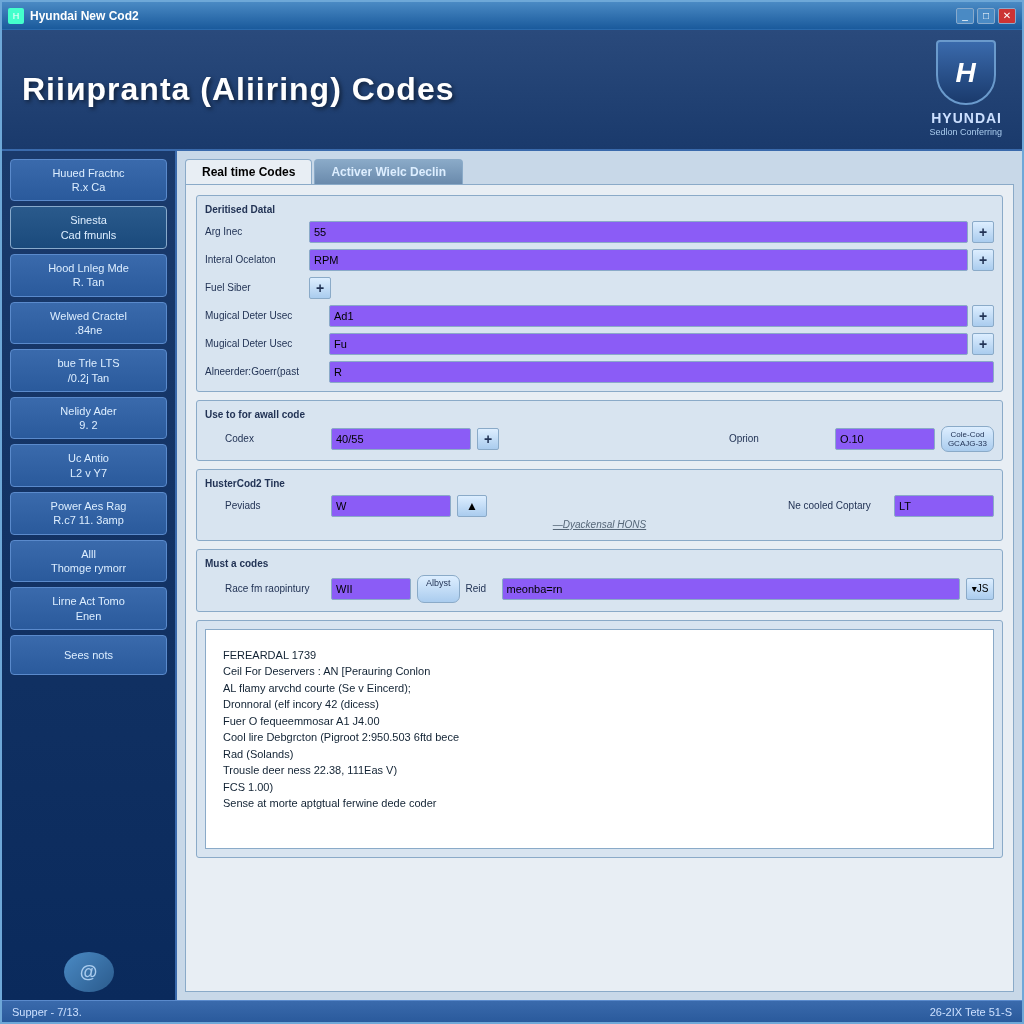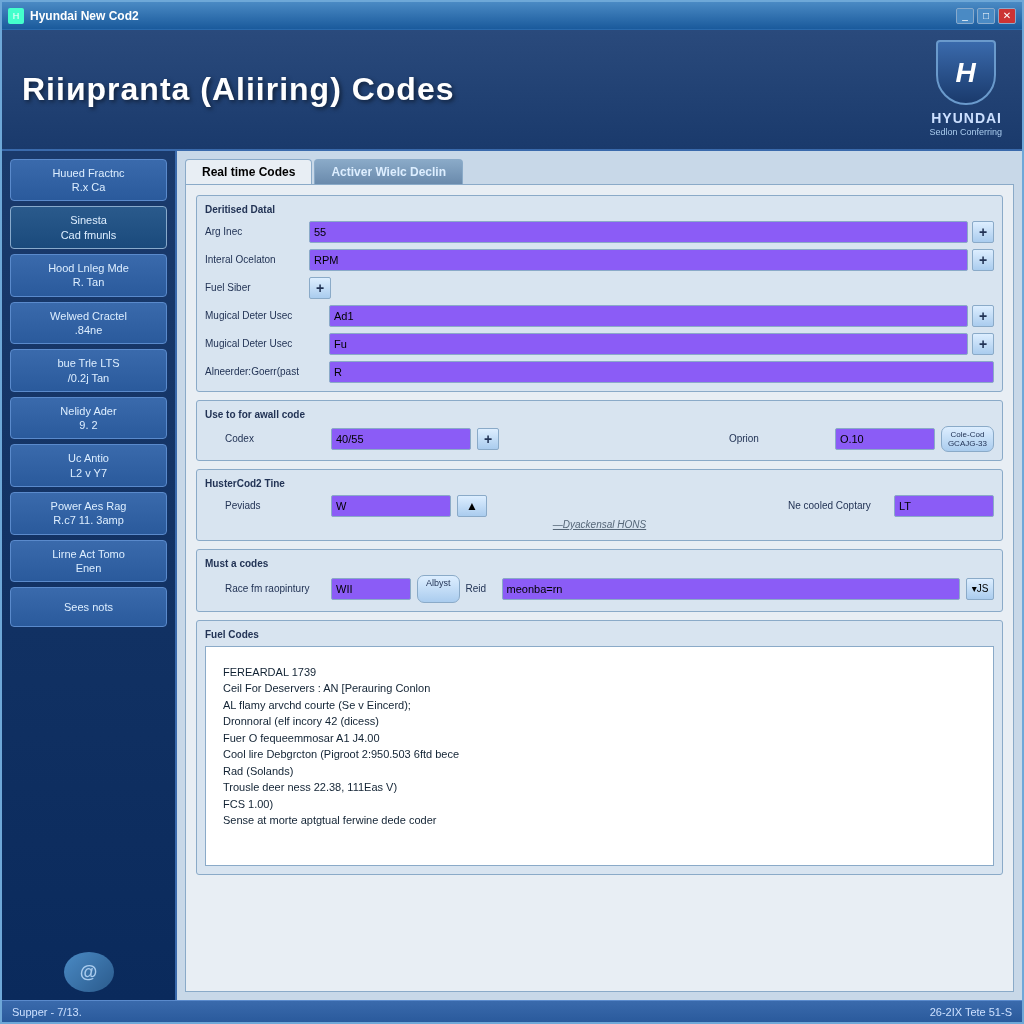--- a/index.html
+++ b/index.html
@@ -410,20 +410,21 @@
 
     <div class="sidebar">
       <div class="sidebar-btn">Huued Fractnc<br>R.x Ca</div>
       <div class="sidebar-btn active">Sinesta<br>Cad fmunls</div>
       <div class="sidebar-btn">Hood Lnleg Mde<br>R. Tan</div>
       <div class="sidebar-btn">Welwed Cractel<br>.84ne</div>
       <div class="sidebar-btn">bue Trle LTS<br>/0.2j Tan</div>
       <div class="sidebar-btn">Nelidy Ader<br>9. 2</div>
       <div class="sidebar-btn">Uc Antio<br>L2 v Y7</div>
       <div class="sidebar-btn">Power Aes Rag<br>R.c7 11. 3amp</div>
+      <div class="sidebar-btn">Alll<br>Thomge rymorr</div>
       <div class="sidebar-btn">Lirne Act Tomo<br>Enen</div>
       <div class="sidebar-btn">Sees nots</div>
       <div style="flex:1;"></div>
       <div class="sidebar-icon">
         <span style="color:#aaccee;font-size:18px;font-weight:bold;">@</span>
       </div>
     </div>
 
     <div class="content-area">
 
@@ -508,21 +509,20 @@
             <span class="field-label">Race fm raopintury</span>
             <input class="field-input" value="WII" style="max-width: 80px;">
             <div class="option-btn">Albyst</div>
             <span class="field-label" style="min-width:30px;">Reid</span>
             <input class="field-input" value="meonba=rn" style="flex: 1 1 0%;">
             <div class="dropdown-btn">▾JS</div>
           </div>
         </div>
 
         <div class="section-box">
-          <div class="section-title">Fuel Codes</div>
           <div class="text-area-box">FEREARDAL 1739
 Ceil For Deservers : AN [Perauring Conlon
 AL flamy arvchd courte (Se v Eincerd);
 Dronnoral (elf incory 42 (dicess)
 Fuer O fequeemmosar A1 J4.00
 Cool lire Debgrcton (Pigroot 2:950.503 6ftd bece
 Rad (Solands)
 Trousle deer ness 22.38, 111Eas V)
 FCS 1.00)
 Sense at morte aptgtual ferwine dede coder</div>

